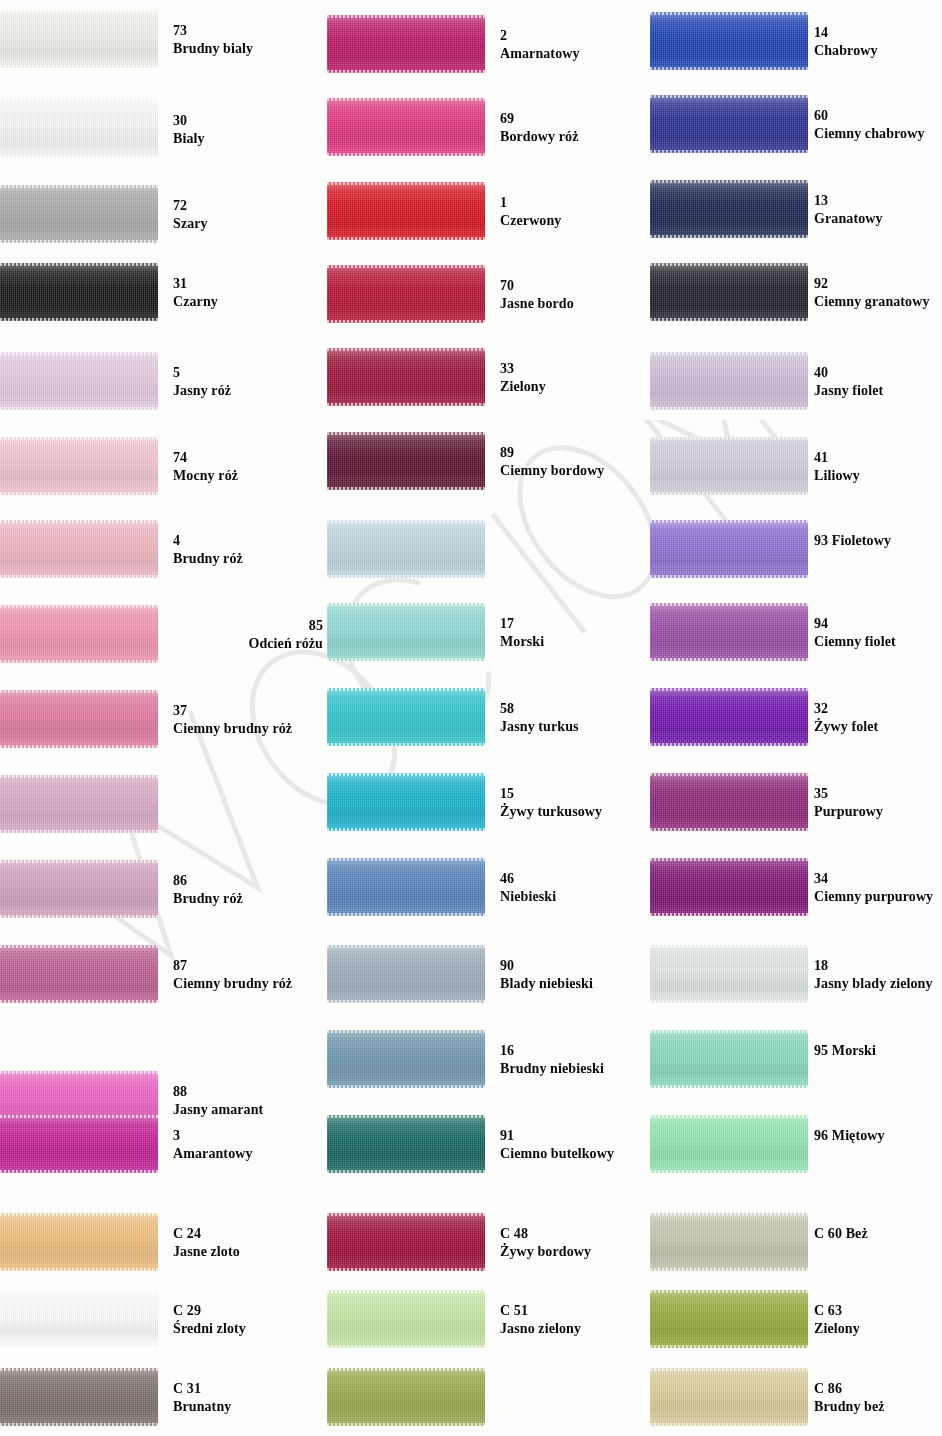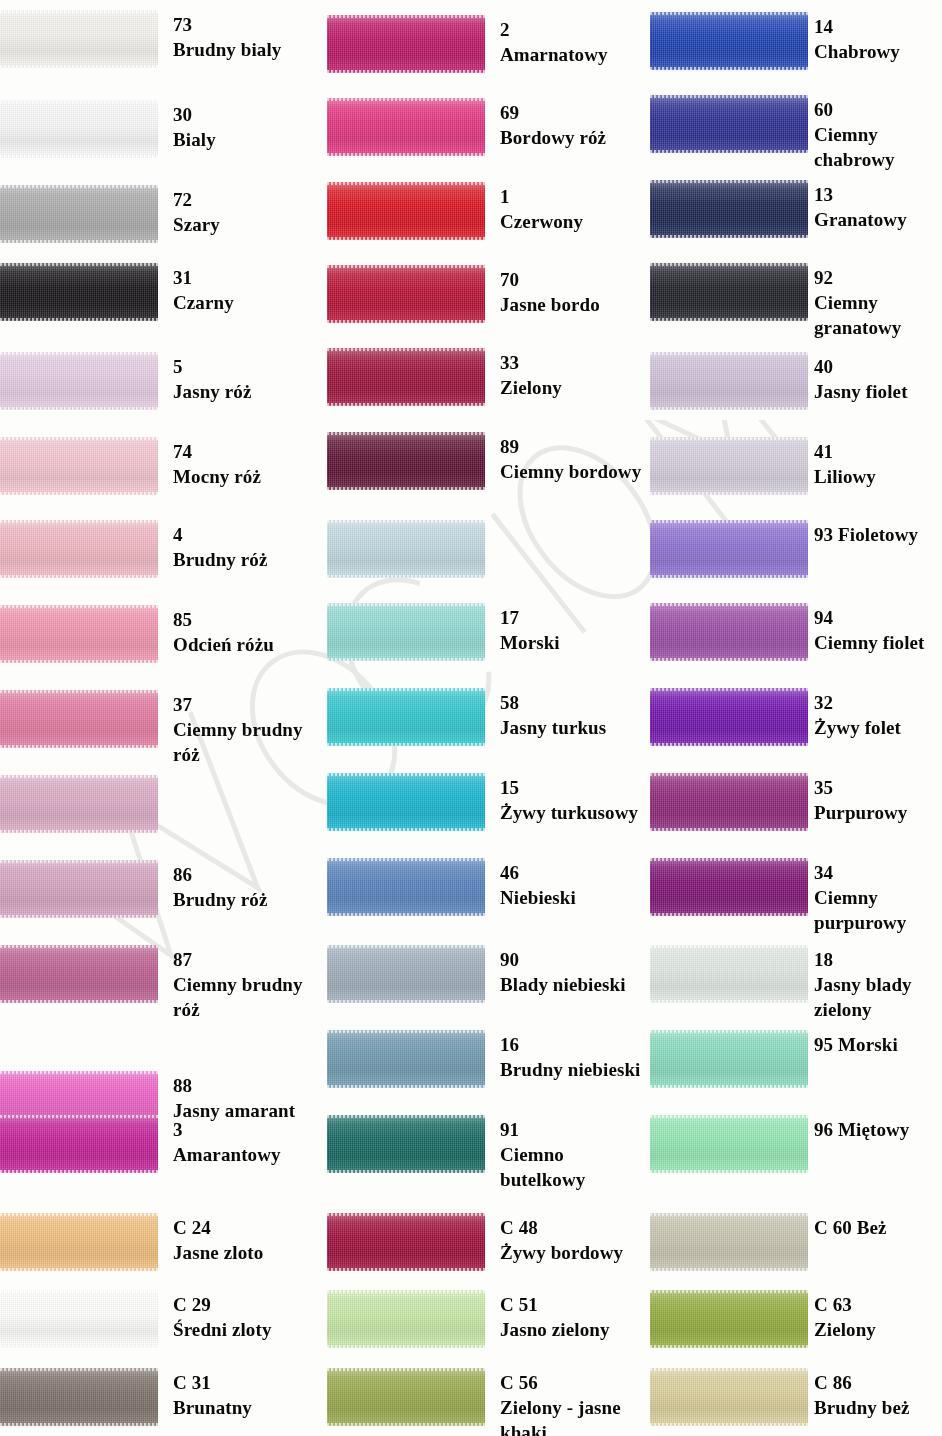--- a/index.html
+++ b/index.html
@@ -58,23 +58,23 @@
   .sw .edge-t,.sw .edge-b{
     position:absolute;left:0;right:0;height:3px;
     background-image:repeating-linear-gradient(90deg,
        rgba(255,255,255,.75) 0 2px, rgba(255,255,255,0) 2px 4px);
     opacity:.85;
   }
   .sw .edge-t{top:0;}
   .sw .edge-b{bottom:0;}
 
   .lbl{
-    position:absolute;left:173px;top:2px;
+    position:absolute;left:173px;top:12px;
     width:150px;
-    font-size:19px;
+    font-size:14px;
     font-weight:bold;
     line-height:1.32;
     color:#0a0a0a;
     letter-spacing:.1px;
   }
   .col-2 .lbl{left:164px;width:132px;}
   .num{display:block;}
   .name{display:block;}
   .inline .num{display:inline;}
   .inline .name{display:inline;}
@@ -177,21 +177,21 @@
             <div class="weave"></div>
             <div class="sheen"></div>
             <div class="edge-t"></div>
             <div class="edge-b"></div>
           </div>
           <div class="lbl">
             <span class="num">4</span>
             <span class="name">Brudny róż</span>
           </div>
         </div>
-        <div class="row" style="position: absolute; left: 0px; top: 605px; width: 100%; height: 70px;">
+        <div class="row" style="position: absolute; left: 0px; top: 605px; width: 100%; height: 70px; text-align: right;">
           <div class="sw" style="background: rgb(240, 147, 174);">
             <div class="weave"></div>
             <div class="sheen"></div>
             <div class="edge-t"></div>
             <div class="edge-b"></div>
           </div>
           <div class="lbl">
             <span class="num">85</span>
             <span class="name">Odcień różu</span>
           </div>
@@ -490,24 +490,20 @@
             <span class="name">Jasno zielony</span>
           </div>
         </div>
         <div class="row" style="position: absolute; left: 0px; top: 1368px; width: 100%; height: 70px;">
           <div class="sw" style="background: rgb(151, 168, 73);">
             <div class="weave"></div>
             <div class="sheen"></div>
             <div class="edge-t"></div>
             <div class="edge-b"></div>
           </div>
-          <div class="lbl">
-            <span class="num">C 56</span>
-            <span class="name">Zielony - jasne khaki</span>
-          </div>
         </div>
       </div>
       <div class="col col-2">
         <div class="row" style="position: absolute; left: 0px; top: 12px; width: 100%; height: 70px;">
           <div class="sw" style="background: rgb(27, 63, 176);">
             <div class="weave"></div>
             <div class="sheen"></div>
             <div class="edge-t"></div>
             <div class="edge-b"></div>
           </div>

